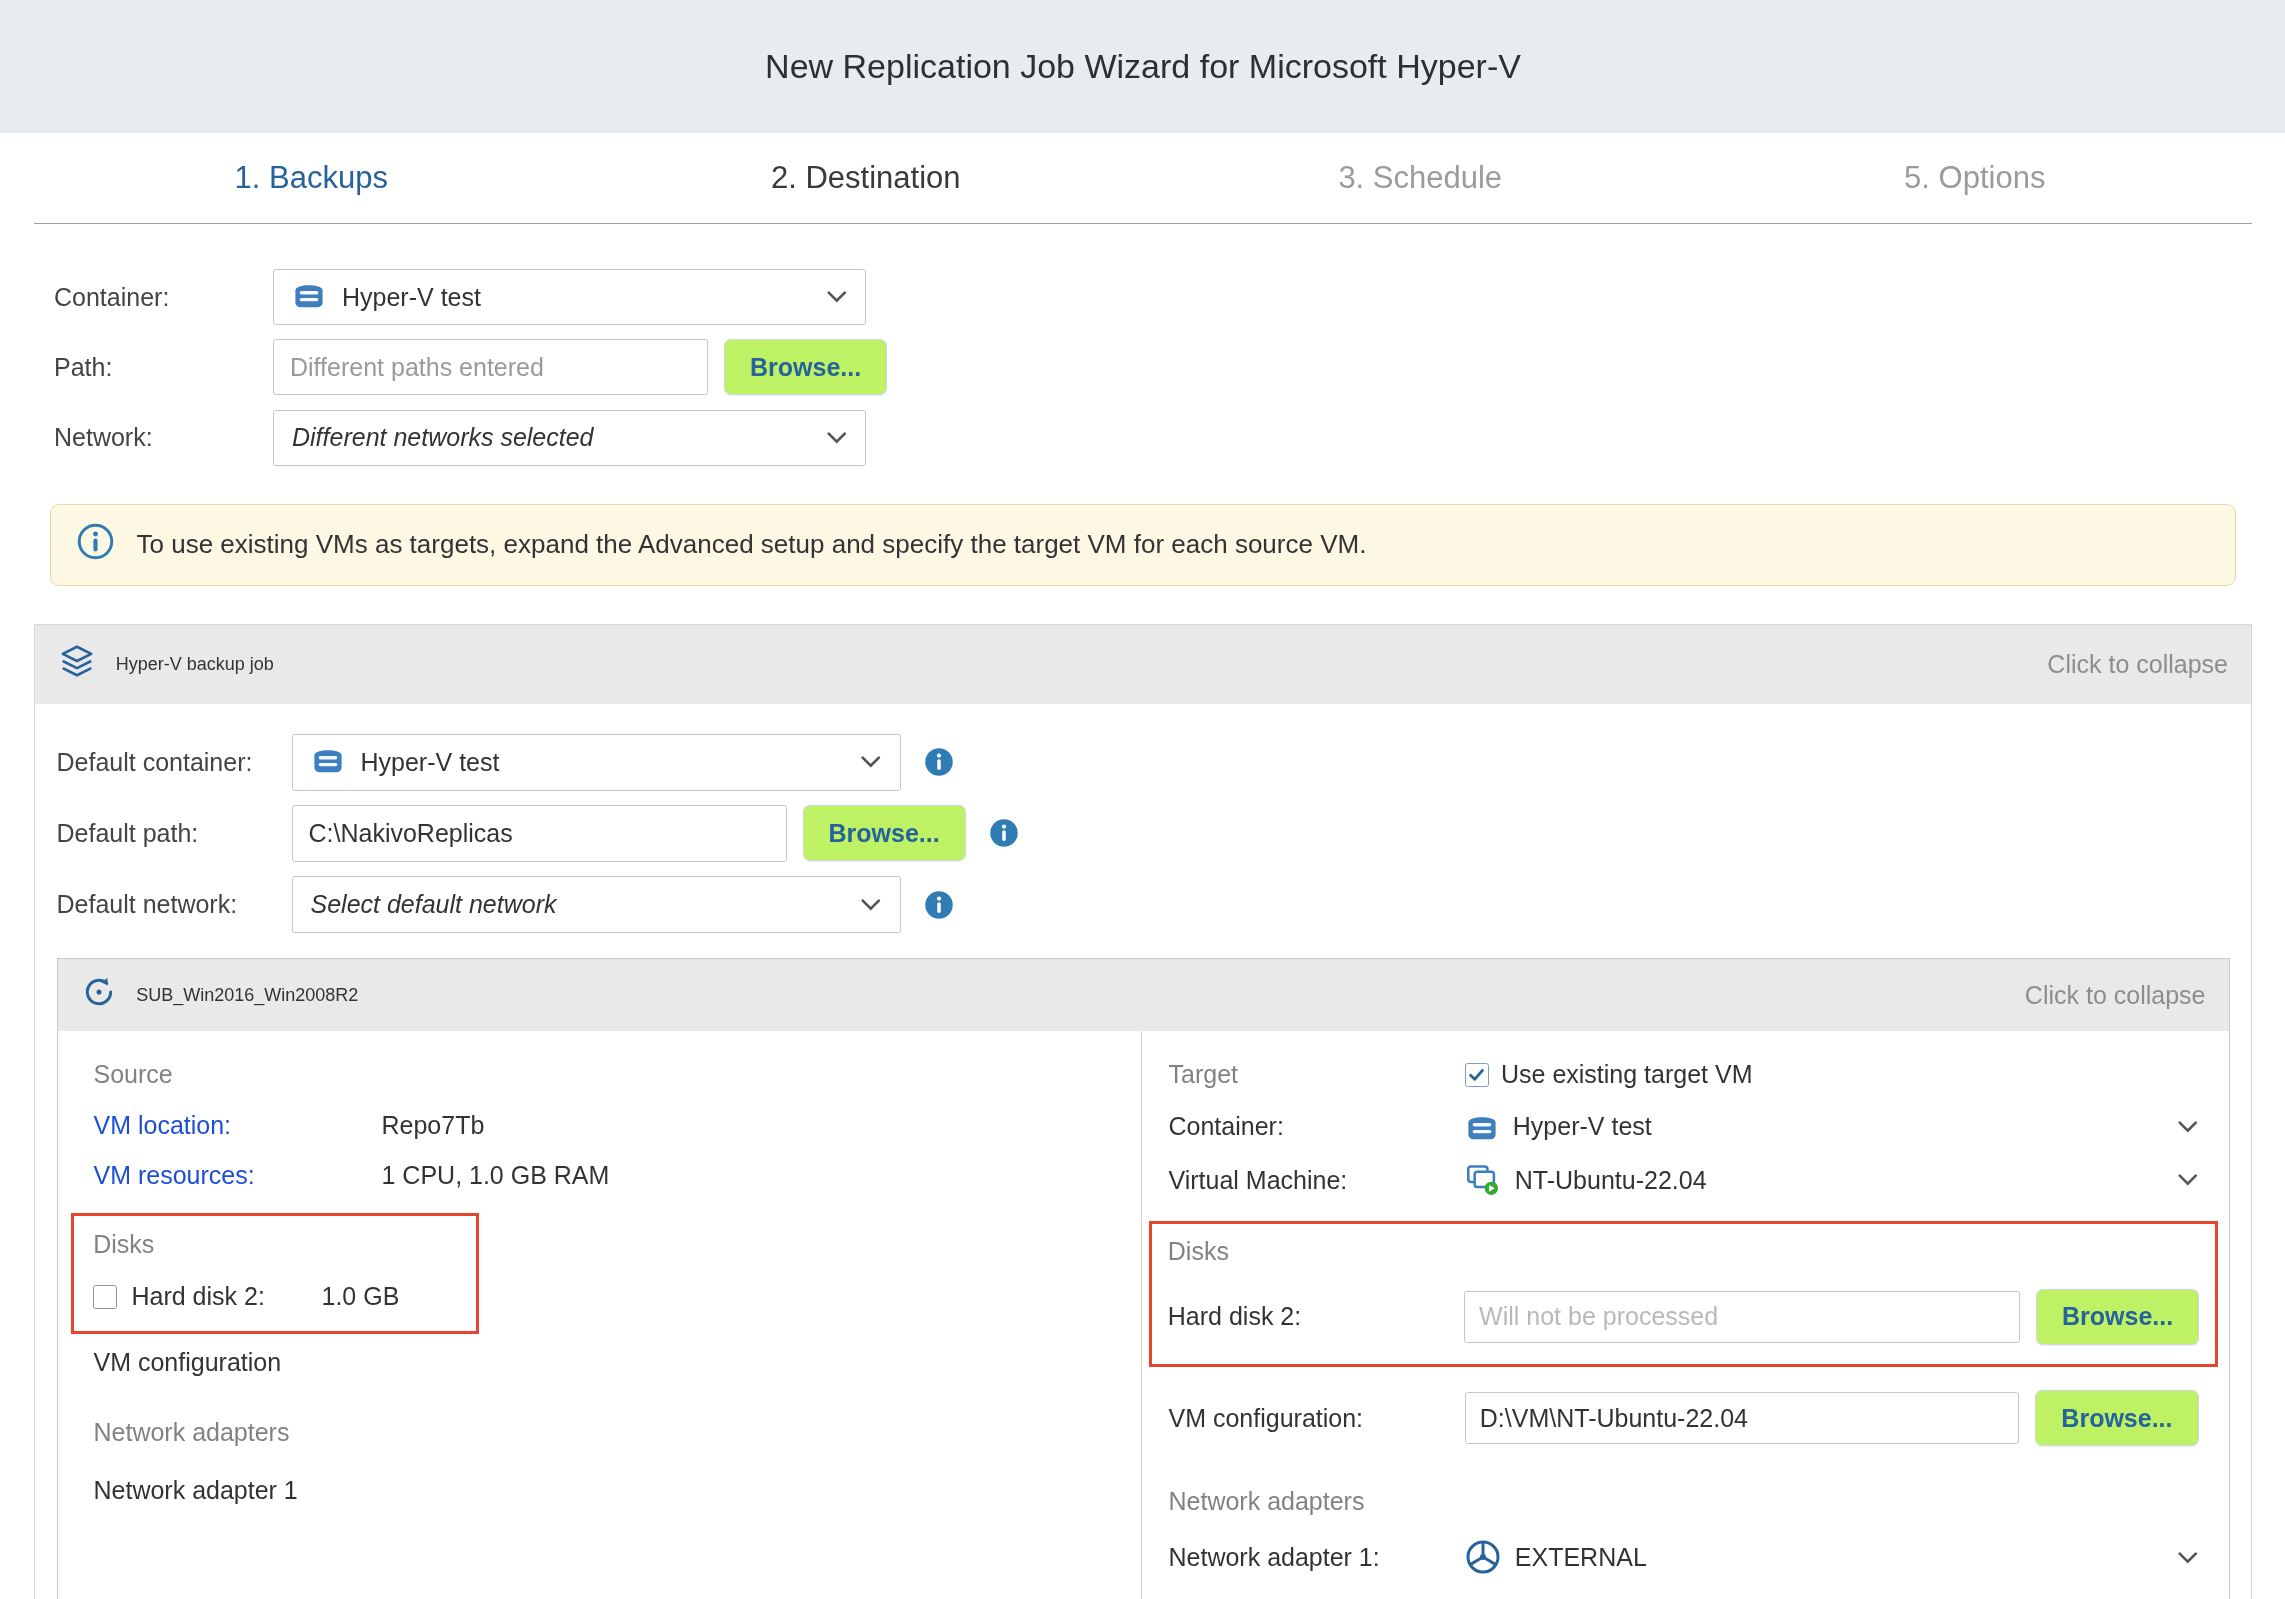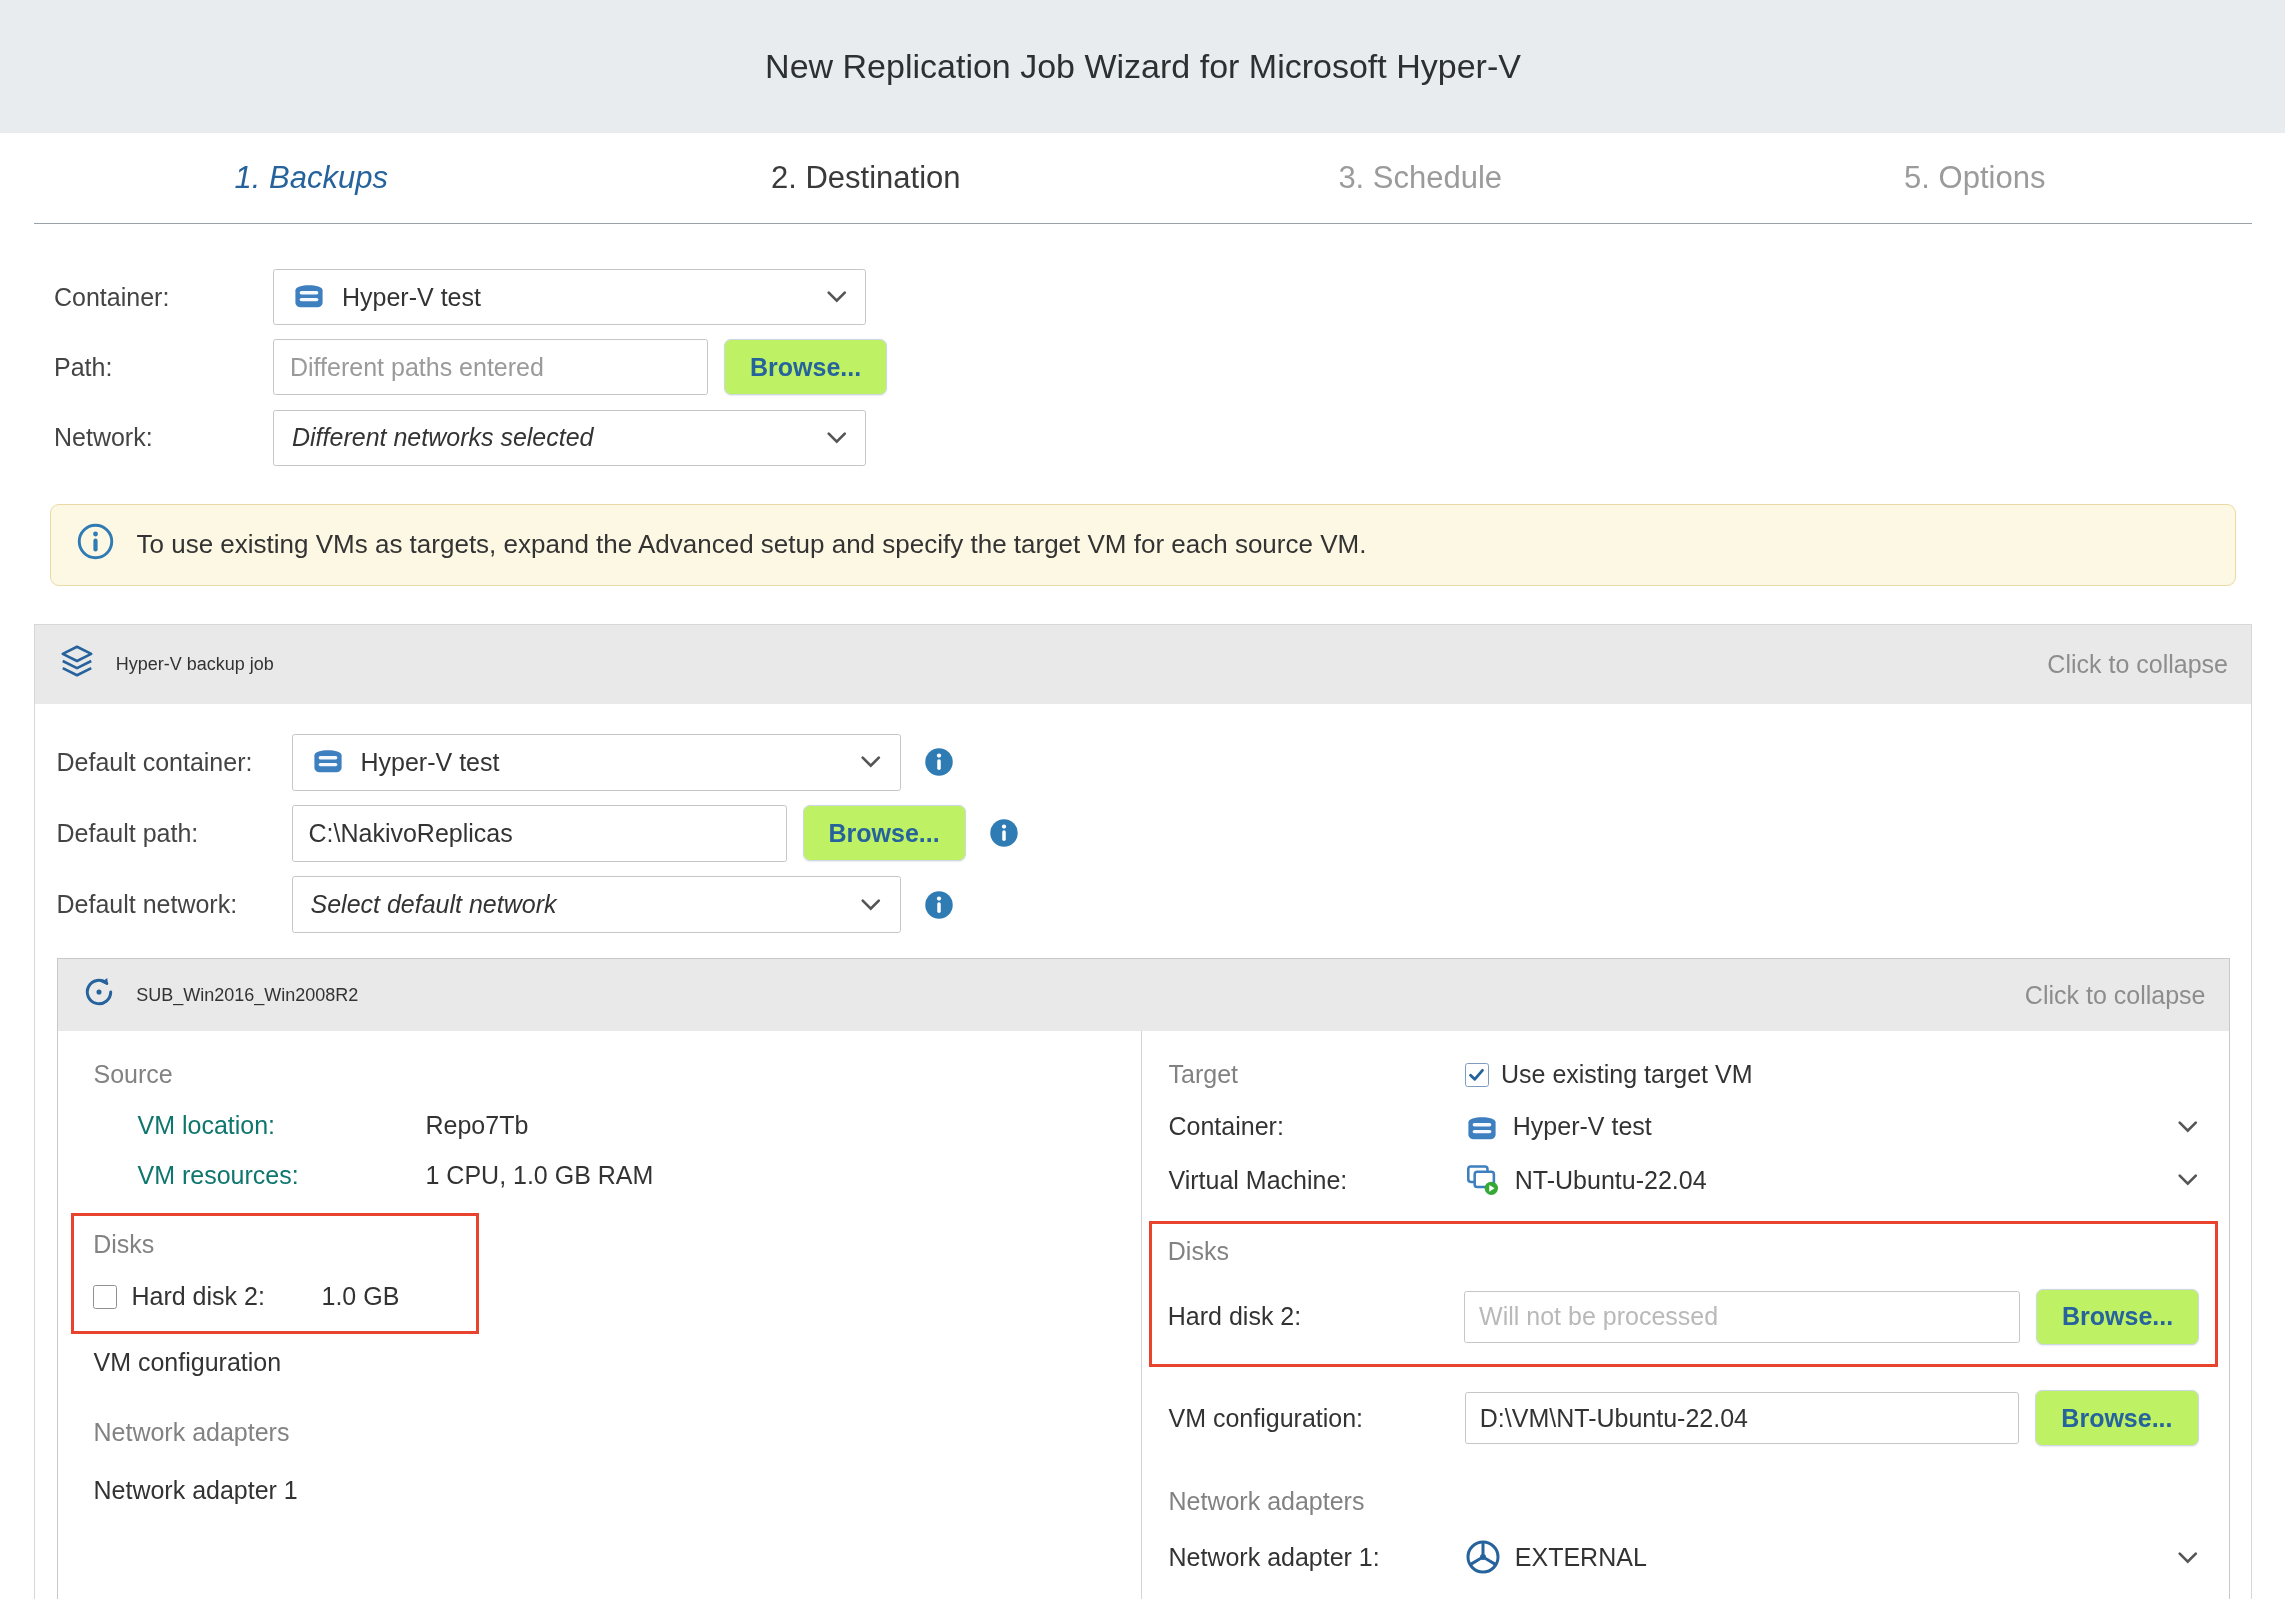--- a/index.html
+++ b/index.html
@@ -17,21 +17,21 @@
     font-size: 34px; color: #2d2f31;
   }
 
   
   .steps {
     margin: 0 34px; height: 91px;
     display: flex; align-items: center;
     border-bottom: 1.8px solid #9aa1a7;
   }
   .step { flex: 1; text-align: center; font-size: 31px; cursor: pointer; }
-  .step.done { color: #26639c; font-style: italic; }
+  .step.done { color: #26639c; }
   .step.active { color: #3a3a3a; }
   .step.upcoming { color: #9b9b9b; }
 
   
   .form-row { display: flex; align-items: center; margin-bottom: 14.3px; }
   .lbl { width: 219px; color: #444; flex: none; }
   .dropdown {
     width: 593px; height: 56px; background: #fff;
     border: 0.9px solid #c6c6c6; border-radius: 2.7px;
     display: flex; align-items: center; gap: 16px; padding: 0 18px;
@@ -81,21 +81,21 @@
   .job-body .text-input { width: 495px; height: 57px; }
 
   
   .vm-block { border: 0.9px solid #c9c9c9; margin-top: 25px; }
   .vm-cols { display: flex; }
   .col-left { width: 1084px; flex: none; border-right: 0.9px solid #d4d4d4; padding: 29px 36px 38px 36px; }
   .col-right { flex: 1; padding: 29px 30px 38px 27px; }
 
   .sec-h { color: #828282; }
   .kv { display: flex; align-items: center; margin-top: 21.5px; }
-  .kv .k { width: 288px; flex: none; color: #0f766e; margin-left: 44px; }
+  .kv .k { width: 288px; flex: none; color: #1d4ed8; }
 
   
   .red-box {
     border: 3.6px solid #e8432c;
   }
   .red-box.left {
     width: 408px; margin: 23px 0 0 -23px; padding: 14.3px 14.3px 19.7px 19.7px;
   }
   .disk-row { display: flex; align-items: center; margin-top: 23px; }
   .checkbox {

